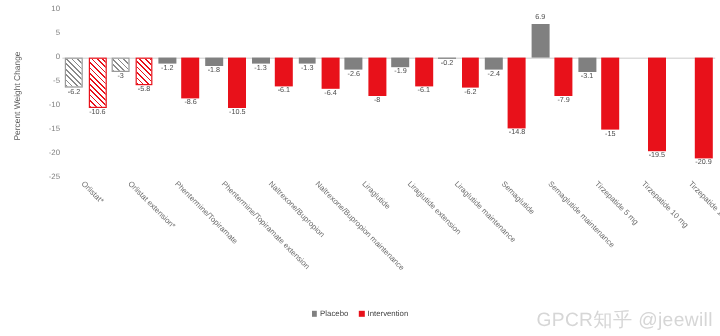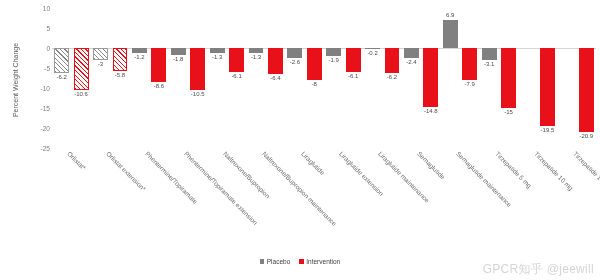--- a/index.html
+++ b/index.html
@@ -124,21 +124,21 @@
     font-size:6.5px;
     color:#3f3f3f;
   }
   .legend-item{display:flex;align-items:center;gap:2.5px;}
   .legend-swatch{width:4.5px;height:4.5px;display:inline-block;}
 
   
   #watermark{
     position:absolute;
     right:6px;bottom:2px;
-    font-size:12px;
+    font-size:16px;
     color:#d6d6d6;
     letter-spacing:.3px;
     white-space:nowrap;
     user-select:none;
   }
 </style>
 </head>
 <body>
 
 <div id="chart-root">

